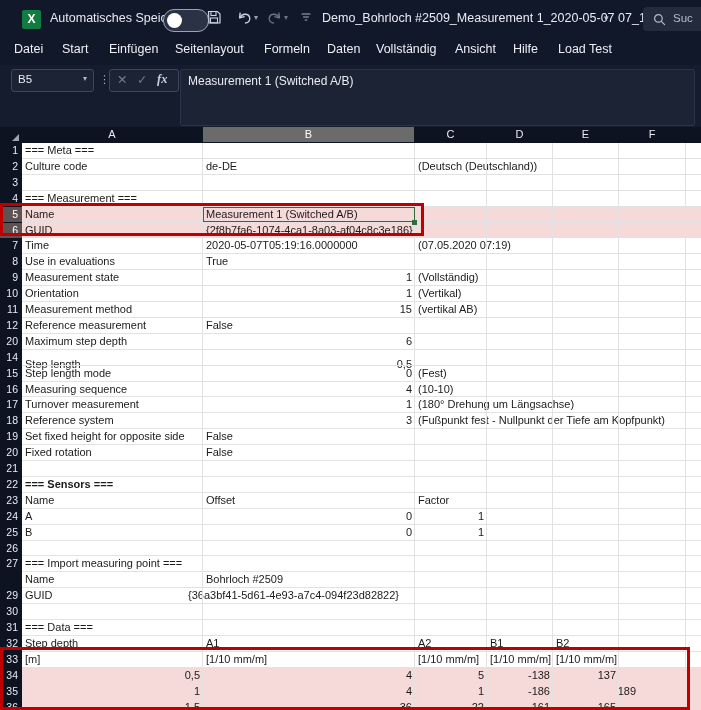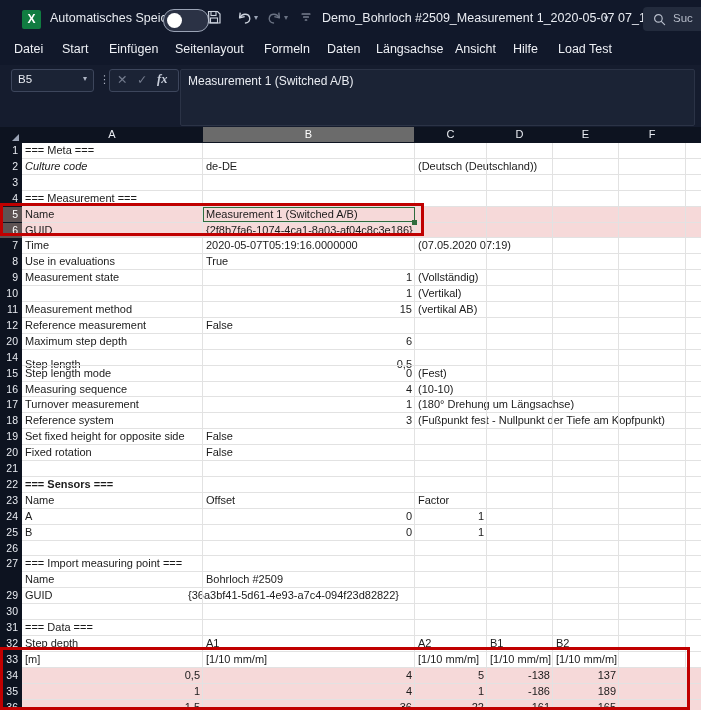--- a/index.html
+++ b/index.html
@@ -152,21 +152,21 @@
     </div>
   </div>
 
   <div class="ribbon">
     <div class="rtab" style="left:14px">Datei</div>
     <div class="rtab" style="left:62px">Start</div>
     <div class="rtab" style="left:109px">Einfügen</div>
     <div class="rtab" style="left:175px">Seitenlayout</div>
     <div class="rtab" style="left:264px">Formeln</div>
     <div class="rtab" style="left:327px">Daten</div>
-    <div class="rtab" style="left:376px">Längsachse</div>
+    <div class="rtab" style="left:376px">Vollständig</div>
     <div class="rtab" style="left:455px">Ansicht</div>
     <div class="rtab" style="left:513px">Hilfe</div>
     <div class="rtab" style="left:558px">Load Test</div>
   </div>
 
   <div class="fbar">
     <div class="namebox">
       <span class="val">B5</span>
       <span class="cv">▾</span>
     </div>
@@ -230,21 +230,21 @@
         <div class="rh" style="top: 508.8px;">33</div>
         <div class="rh" style="top: 524.7px;">34</div>
         <div class="rh" style="top: 540.6px;">35</div>
         <div class="rh" style="top: 556.5px;">36</div>
       </div>
     <div class="cells" id="cells">
         <div class="row" style="top: 0px;">
           <div class="cell" style="left: 0px; width: 664px;">=== Meta ===</div>
         </div>
         <div class="row" style="top: 15.9px;">
-          <div class="cell" style="left: 0px; width: 200px; font-style: italic;">Culture code</div>
+          <div class="cell" style="left: 0px; width: 200px;">Culture code</div>
           <div class="cell" style="left: 181px; width: 212px;">de-DE</div>
           <div class="cell" style="left: 393px; width: 271px;">(Deutsch (Deutschland))</div>
         </div>
         <div class="row" style="top: 31.8px;"></div>
         <div class="row" style="top: 47.7px;">
           <div class="cell" style="left: 0px; width: 664px;">=== Measurement ===</div>
         </div>
         <div class="row hl" style="top: 63.6px;">
           <div class="cell" style="left: 0px; width: 181px;">Name</div>
           <div class="cell" style="left: 181px; width: 483px;">Measurement 1 (Switched A/B)</div>
@@ -261,20 +261,21 @@
         <div class="row" style="top: 111.3px;">
           <div class="cell" style="left: 0px; width: 181px;">Use in evaluations</div>
           <div class="cell" style="left: 181px; width: 483px;">True</div>
         </div>
         <div class="row" style="top: 127.2px;">
           <div class="cell" style="left: 0px; width: 181px;">Measurement state</div>
           <div class="cell num" style="left: 181px; width: 212px;">1</div>
           <div class="cell" style="left: 393px; width: 271px;">(Vollständig)</div>
         </div>
         <div class="row" style="top: 143.1px;">
+          <div class="cell" style="left: 0px; width: 181px;">Orientation</div>
           <div class="cell num" style="left: 181px; width: 212px;">1</div>
           <div class="cell" style="left: 393px; width: 271px;">(Vertikal)</div>
         </div>
         <div class="row" style="top: 159px;">
           <div class="cell" style="left: 0px; width: 181px;">Measurement method</div>
           <div class="cell num" style="left: 181px; width: 212px;">15</div>
           <div class="cell" style="left: 393px; width: 271px;">(vertikal AB)</div>
         </div>
         <div class="row" style="top: 174.9px;">
           <div class="cell" style="left: 0px; width: 181px;">Reference measurement</div>
@@ -370,21 +371,21 @@
           <div class="cell num" style="left: 181px; width: 212px;">4</div>
           <div class="cell num" style="left: 393px; width: 72px;">5</div>
           <div class="cell num" style="left: 465px; width: 66px;">-138</div>
           <div class="cell num" style="left: 531px; width: 66px;">137</div>
         </div>
         <div class="row hl" style="top: 540.6px;">
           <div class="cell num" style="left: 0px; width: 181px;">1</div>
           <div class="cell num" style="left: 181px; width: 212px;">4</div>
           <div class="cell num" style="left: 393px; width: 72px;">1</div>
           <div class="cell num" style="left: 465px; width: 66px;">-186</div>
-          <div class="cell num" style="left: 531px; width: 66px;">189</div>
+          <div class="cell num" style="left: 551px; width: 66px;">189</div>
         </div>
         <div class="row hl" style="top: 556.5px;">
           <div class="cell num" style="left: 0px; width: 181px;">1,5</div>
           <div class="cell num" style="left: 181px; width: 212px;">36</div>
           <div class="cell num" style="left: 393px; width: 72px;">22</div>
           <div class="cell num" style="left: 465px; width: 66px;">161</div>
           <div class="cell num" style="left: 531px; width: 66px;">165</div>
         </div>
       </div>
     <div class="gridlines" id="gridlines">

